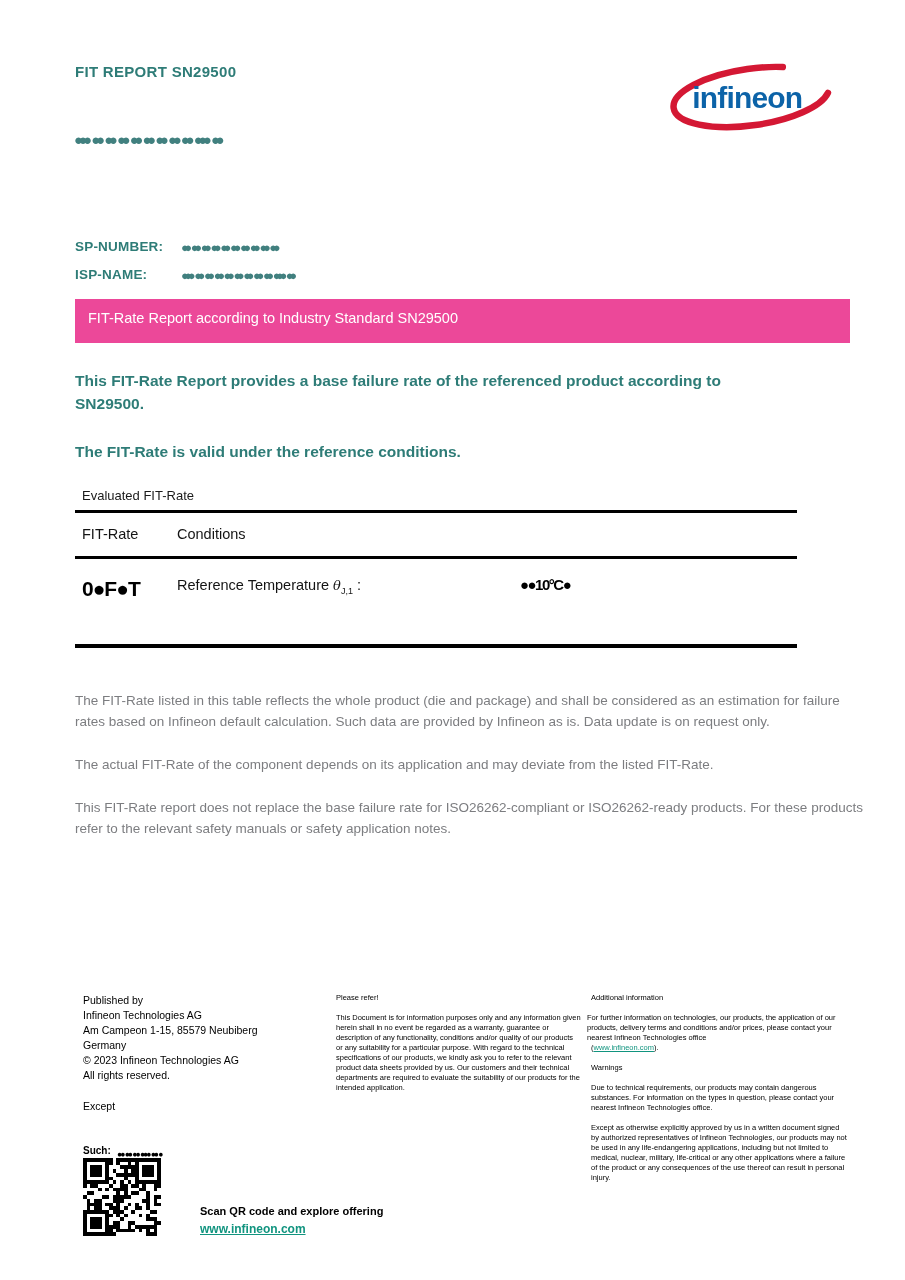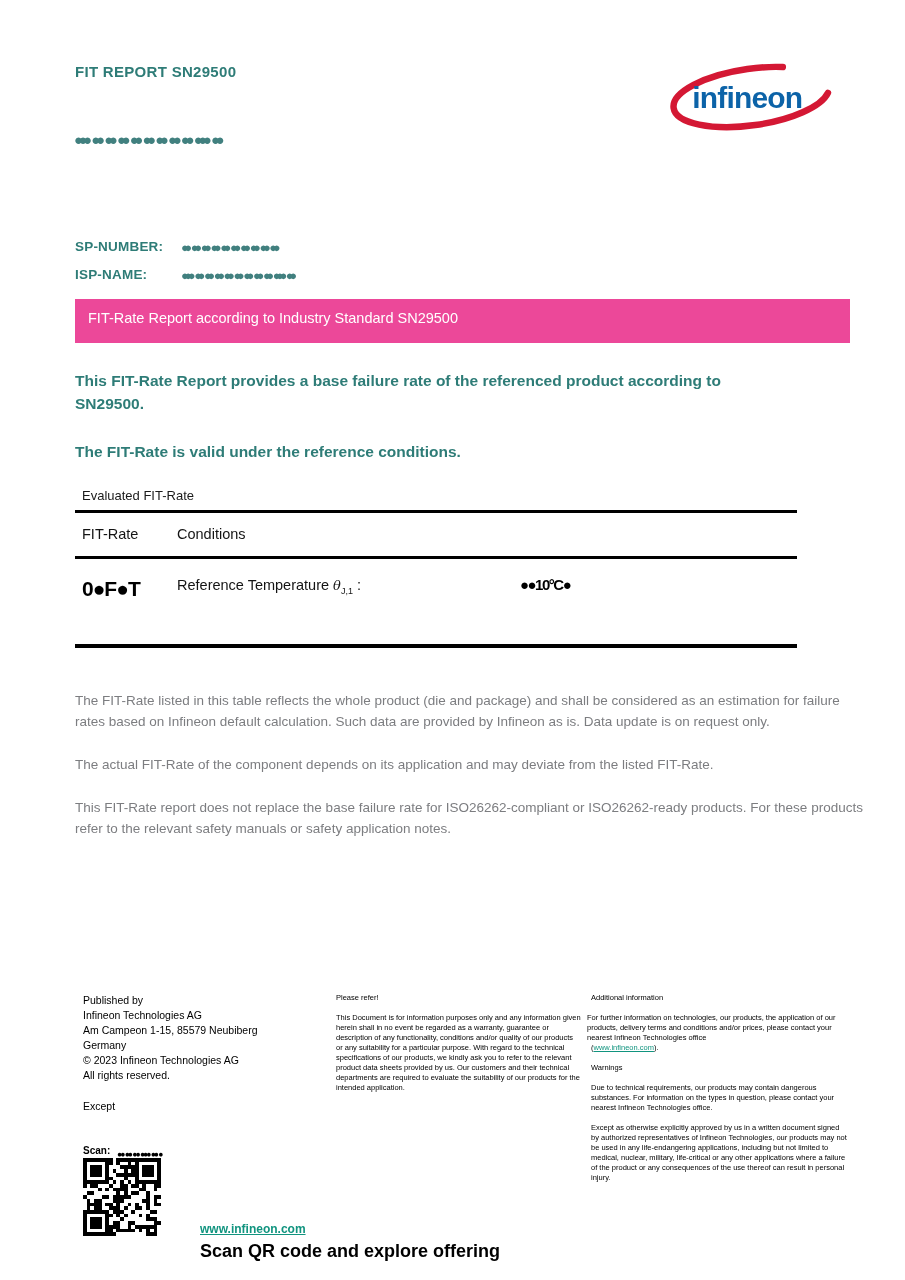--- a/index.html
+++ b/index.html
@@ -51,21 +51,21 @@
   .fcol2{left:336px;width:245px;font-size:7.5px;line-height:10px;}
   .fcol2 p{margin:0 0 10px 0;}
   .fcol3{left:587px;width:260px;font-size:7.5px;line-height:10px;}
   .fcol3 p{margin:0 0 10px 4px;}
   .fhead{margin:0;}
   .flink{color:#11947f;text-decoration:underline;cursor:pointer;}
   
   .date-label{left:83px;top:1145px;font-size:10px;font-weight:bold;color:#000;}
   .date-dots{left:117px;top:1149px;font-size:8.5px;color:#000;letter-spacing:-2px;word-spacing:1px;white-space:nowrap;}
   .qr{left:83px;top:1158px;width:78px;height:78px;}
-  .qr-caption{left:200px;top:1205px;font-size:18px;font-weight:bold;color:#000;margin-top:36px;}
+  .qr-caption{left:200px;top:1205px;font-size:11px;font-weight:bold;color:#000;}
   .qr-link{left:200px;top:1222px;font-size:12px;font-weight:bold;color:#11947f;text-decoration:underline;cursor:pointer;}
 </style>
 </head>
 <body>
 
 <div class="page">
 
   <div class="abs doc-title">FIT REPORT SN29500</div>
 
   <svg class="abs logo" viewBox="0 0 210 100" aria-hidden="true">
@@ -124,21 +124,21 @@
     <p class="fhead">Additional information</p>
     <p style="margin:0;">For further information on technologies, our products, the application of our products, delivery terms and conditions and/or prices, please contact your nearest Infineon Technologies office</p>
     <p>
       <span>(</span><span class="flink">www.infineon.com</span><span>).</span>
     </p>
     <p class="fhead">Warnings</p>
     <p>Due to technical requirements, our products may contain dangerous substances. For information on the types in question, please contact your nearest Infineon Technologies office.</p>
     <p>Except as otherwise explicitly approved by us in a written document signed by authorized representatives of Infineon Technologies, our products may not be used in any life-endangering applications, including but not limited to medical, nuclear, military, life-critical or any other applications where a failure of the product or any consequences of the use thereof can result in personal injury.</p>
   </div>
 
-  <div class="abs date-label">Scan:</div>
+  <div class="abs date-label">Such:</div>
   <div class="abs date-dots">●● ●● ●● ●●● ●● ●</div>
 
   <svg id="qr-svg" class="abs qr" viewBox="0 0 21 21" shape-rendering="crispEdges" aria-hidden="true">
       <rect x="0" y="0" width="7" height="7" fill="#000"></rect>
       <rect x="1" y="1" width="5" height="5" fill="#fff"></rect>
       <rect x="2" y="2" width="3" height="3" fill="#000"></rect>
       <rect x="14" y="0" width="7" height="7" fill="#000"></rect>
       <rect x="15" y="1" width="5" height="5" fill="#fff"></rect>
       <rect x="16" y="2" width="3" height="3" fill="#000"></rect>
       <rect x="0" y="14" width="7" height="7" fill="#000"></rect>

